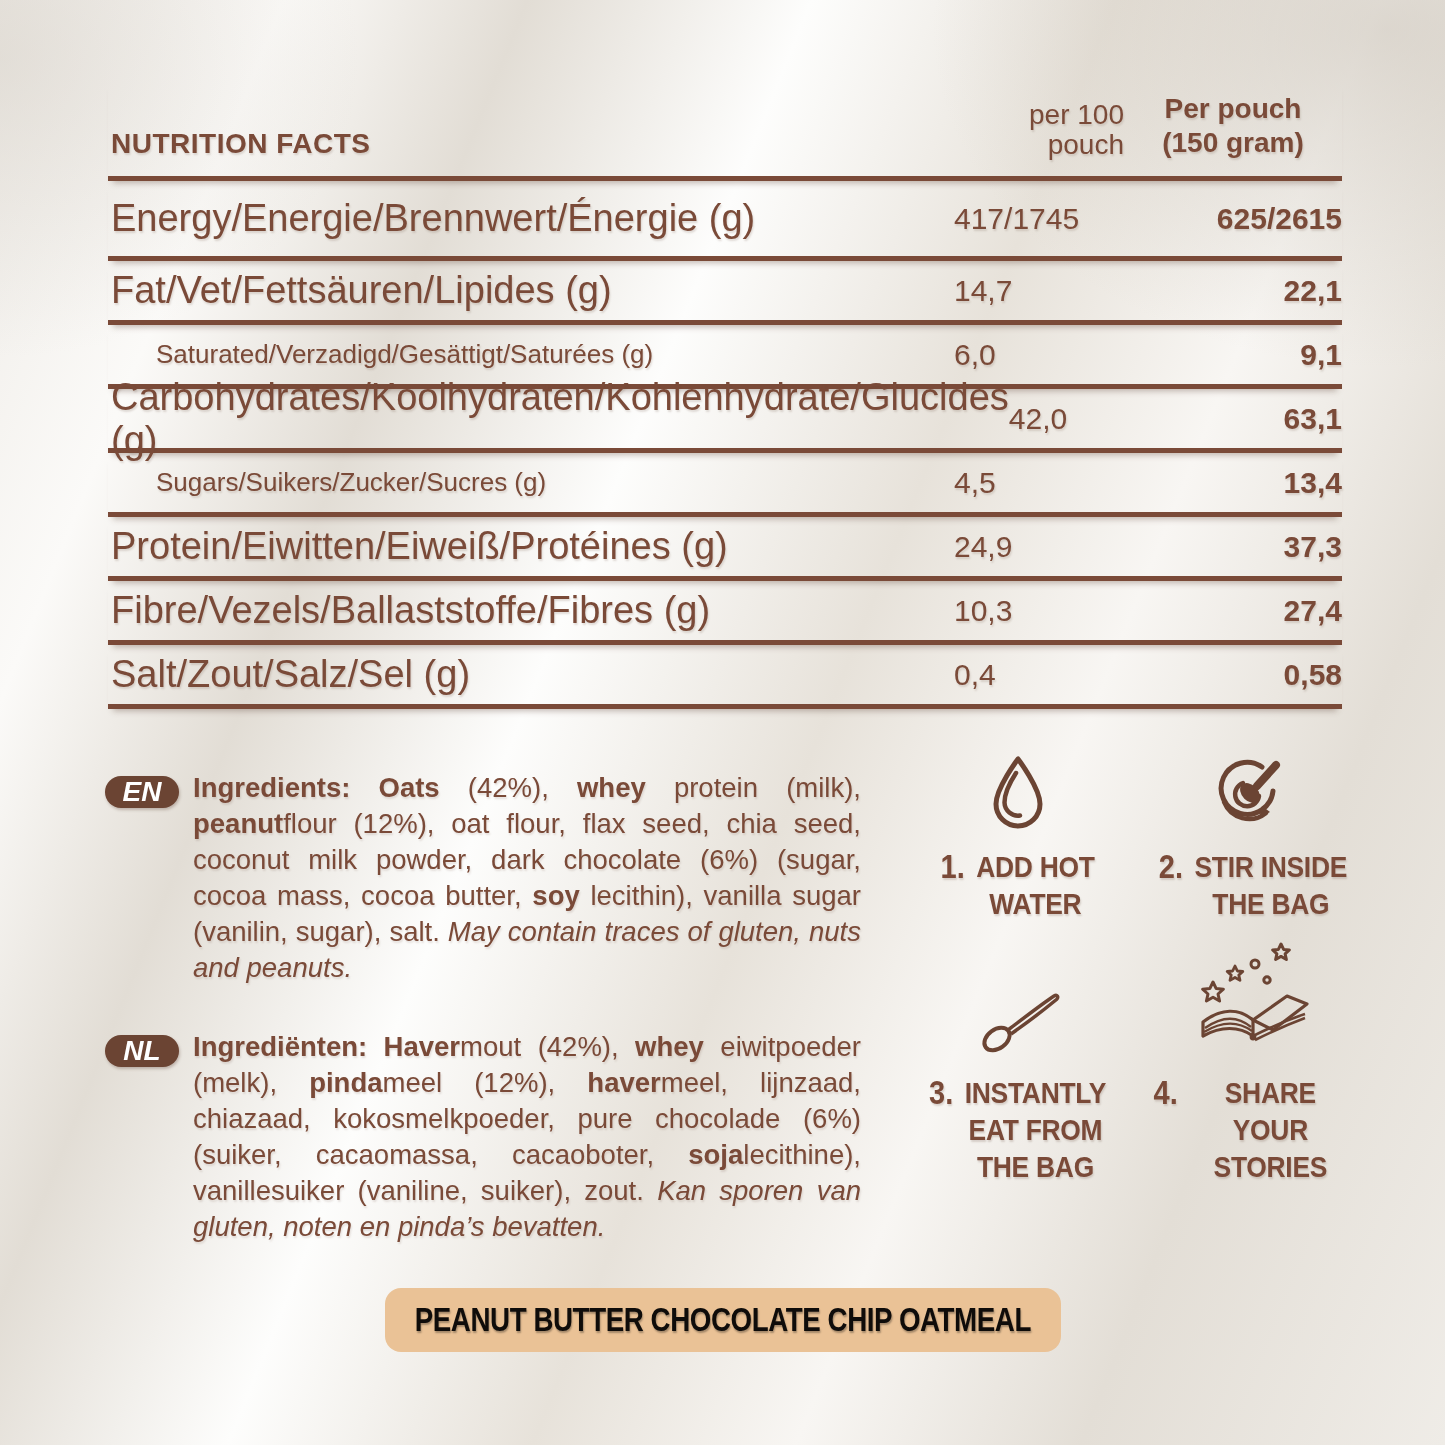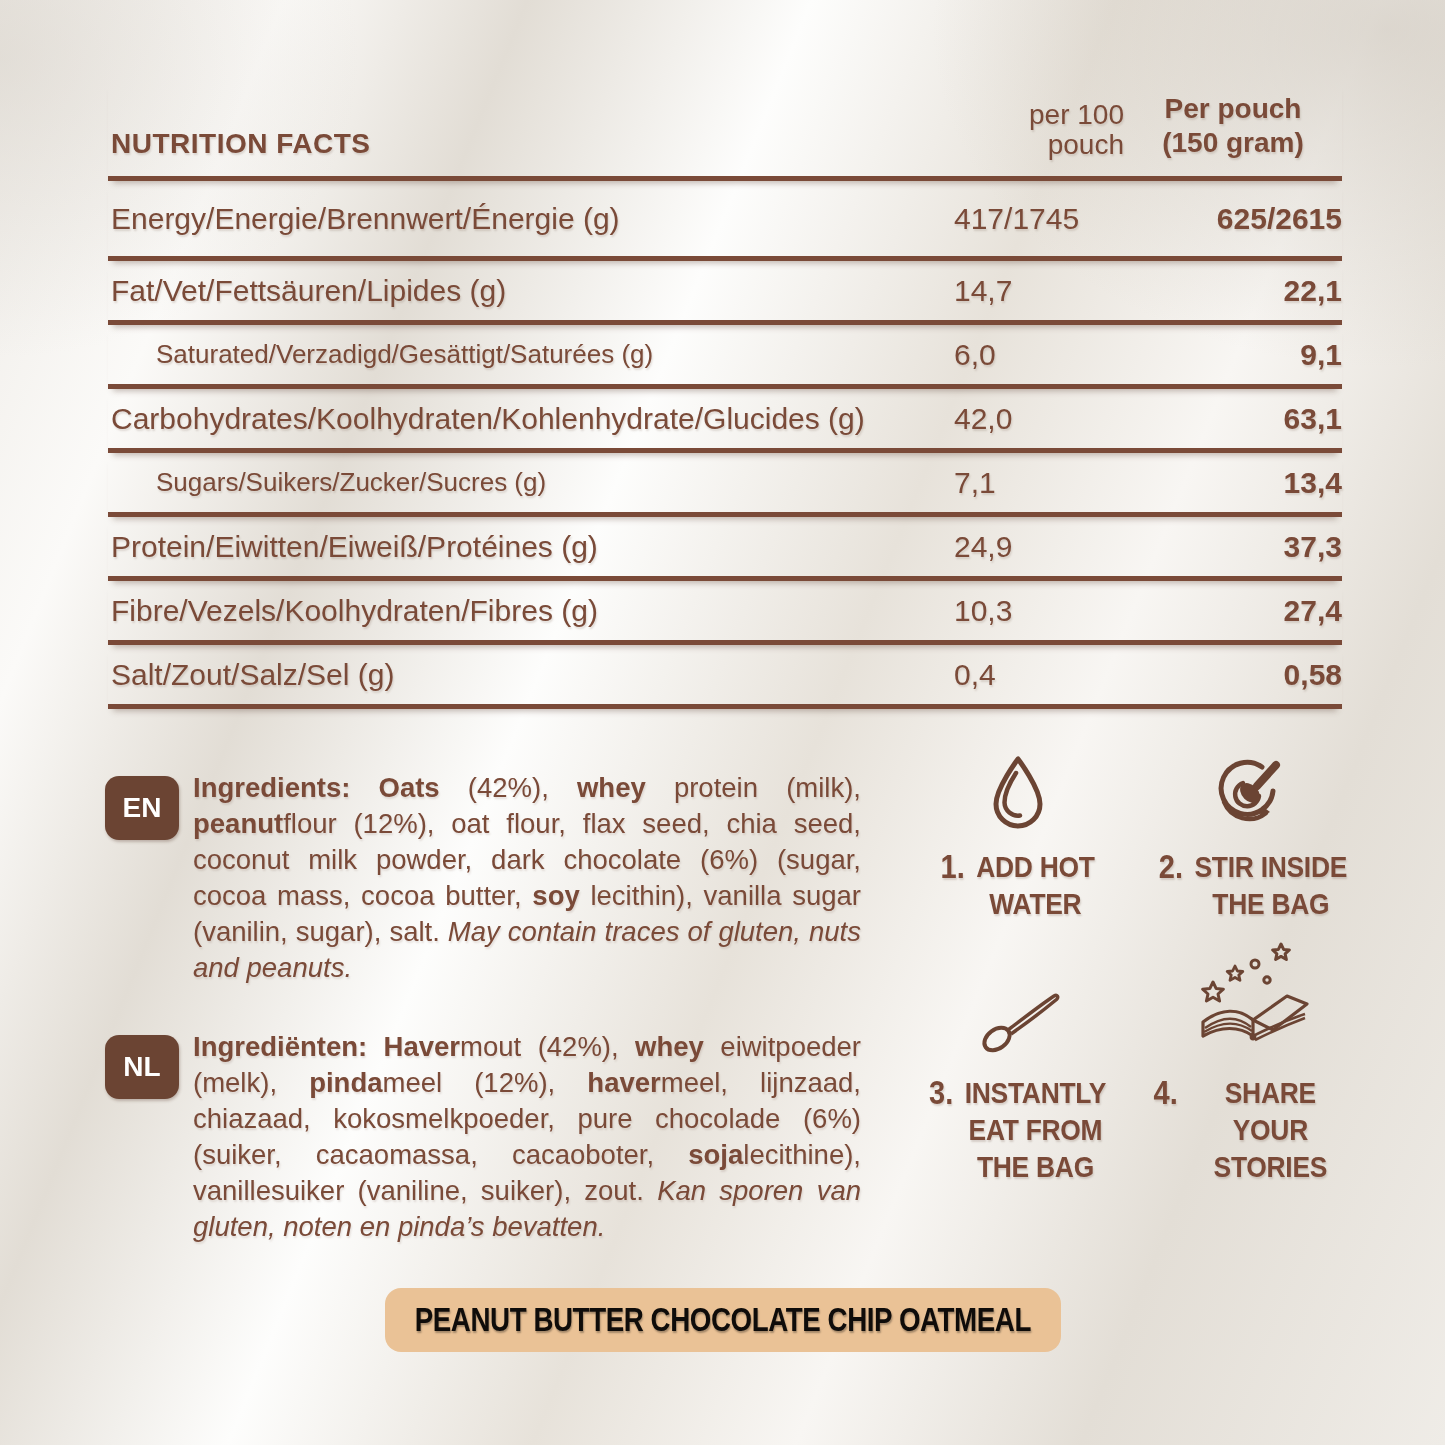--- a/index.html
+++ b/index.html
@@ -20,30 +20,30 @@
   .nutri-header{display:flex;align-items:flex-end;height:101px;box-sizing:border-box;
         border-bottom:5px solid var(--brown);box-shadow:0 7px 6px -5px rgba(90,60,45,.35);
         padding:0 0 16px 3px;}
   .nutri-title{flex:1;font-size:28px;font-weight:700;letter-spacing:.5px;}
   .head-100{width:170px;text-align:right;font-size:28px;line-height:30px;}
   .head-pouch{width:218px;text-align:center;font-size:28px;font-weight:700;line-height:34px;}
   .nutri-row{display:flex;align-items:center;height:64px;box-sizing:border-box;
         border-bottom:5px solid var(--brown);box-shadow:0 7px 6px -5px rgba(90,60,45,.35);
         padding-left:3px;}
   .nutri-row.tall{height:80px;}
-  .nutri-row .lbl{flex:1;font-size:30px;}
+  .nutri-row .lbl{flex:1;font-size:38px;}
   .nutri-row.sub .lbl{font-size:26px;padding-left:45px;}
   .nutri-row .v100{width:170px;font-size:30px;}
   .nutri-row .vpouch{width:218px;text-align:right;font-size:30px;font-weight:700;}
 
   
   .ing{position:absolute;left:105px;width:762px;text-shadow:1px 2px 2px rgba(100,70,55,.15);}
-  .ing .badge{position:absolute;left:0;top:6px;width:74px;height:64px;background:var(--accent);
-       color:#fff;border-radius:14px;display:flex;align-items:center;justify-content:center;
-       font-size:28px;font-weight:700;text-shadow:none;box-shadow:1px 2px 3px rgba(90,60,45,.3);}
+  .ing .badge{position:absolute;left:0;top:6px;width:74px;height:32px;background:var(--accent);
+       color:#fff;border-radius:22px;display:flex;align-items:center;justify-content:center;
+       font-size:28px;font-weight:700;text-shadow:none;box-shadow:1px 2px 3px rgba(90,60,45,.3);font-style:italic;}
   .ing .para{margin-left:88px;width:668px;text-align:justify;font-size:27.5px;line-height:36px;}
   #ing-en{top:770px;}
   #ing-nl{top:1029px;}
 
   
   .steps{position:absolute;left:905px;top:748px;width:460px;display:grid;
          grid-template-columns:225px 225px;column-gap:10px;row-gap:52px;
          text-shadow:1px 2px 2px rgba(100,70,55,.2);}
   .step{display:flex;flex-direction:column;align-items:center;}
   .step-icon{height:86px;display:flex;align-items:flex-end;justify-content:center;color:var(--accent);}
@@ -91,30 +91,30 @@
       <div class="v100">6,0</div>
       <div class="vpouch">9,1</div>
     </div>
     <div class="nutri-row">
       <div class="lbl">Carbohydrates/Koolhydraten/Kohlenhydrate/Glucides (g)</div>
       <div class="v100">42,0</div>
       <div class="vpouch">63,1</div>
     </div>
     <div class="nutri-row sub">
       <div class="lbl">Sugars/Suikers/Zucker/Sucres (g)</div>
-      <div class="v100">7,1</div>
+      <div class="v100">4,5</div>
       <div class="vpouch">13,4</div>
     </div>
     <div class="nutri-row">
       <div class="lbl">Protein/Eiwitten/Eiweiß/Protéines (g)</div>
       <div class="v100">24,9</div>
       <div class="vpouch">37,3</div>
     </div>
     <div class="nutri-row">
-      <div class="lbl">Fibre/Vezels/Koolhydraten/Fibres (g)</div>
+      <div class="lbl">Fibre/Vezels/Ballaststoffe/Fibres (g)</div>
       <div class="v100">10,3</div>
       <div class="vpouch">27,4</div>
     </div>
     <div class="nutri-row">
       <div class="lbl">Salt/Zout/Salz/Sel (g)</div>
       <div class="v100">0,4</div>
       <div class="vpouch">0,58</div>
     </div>
   </div>
 

